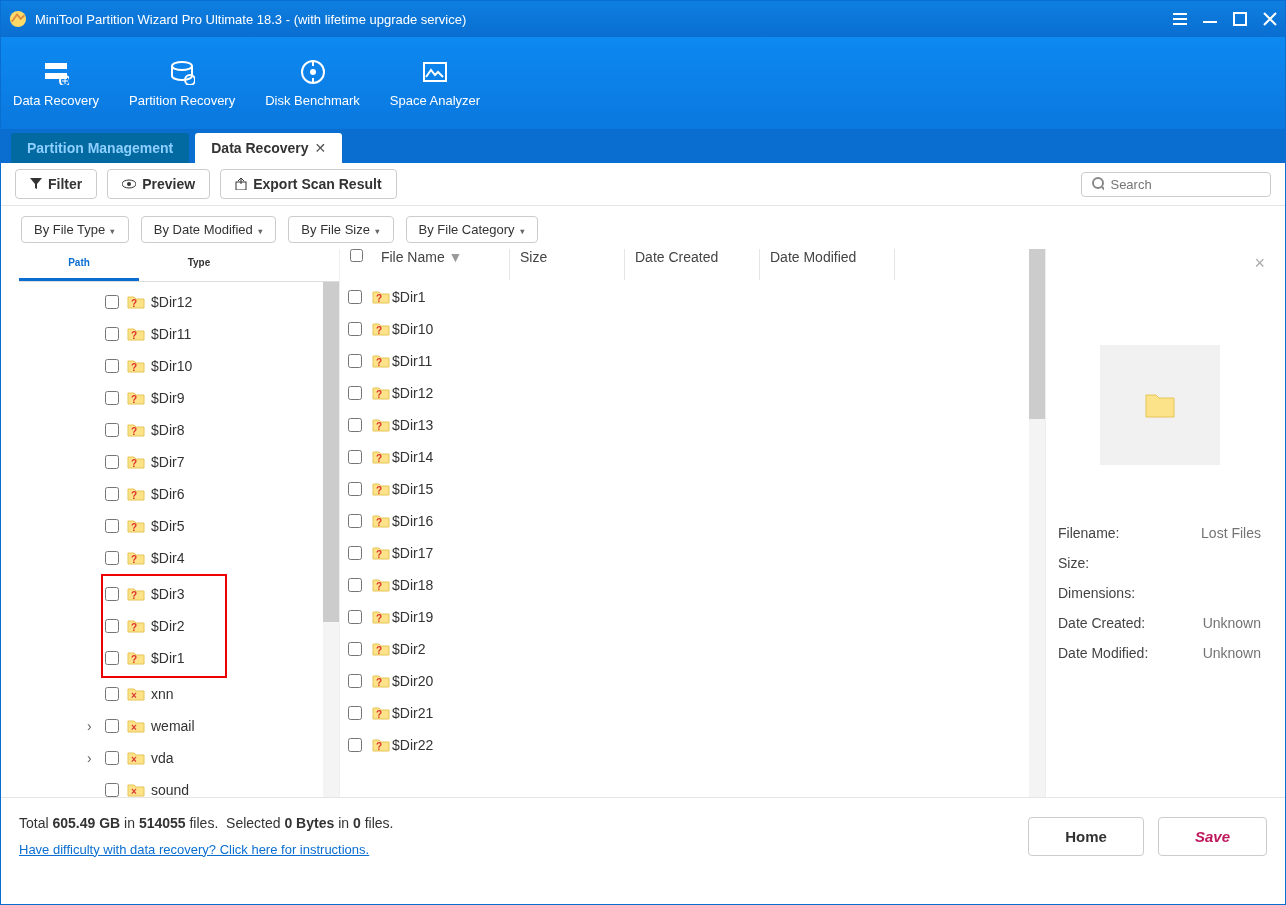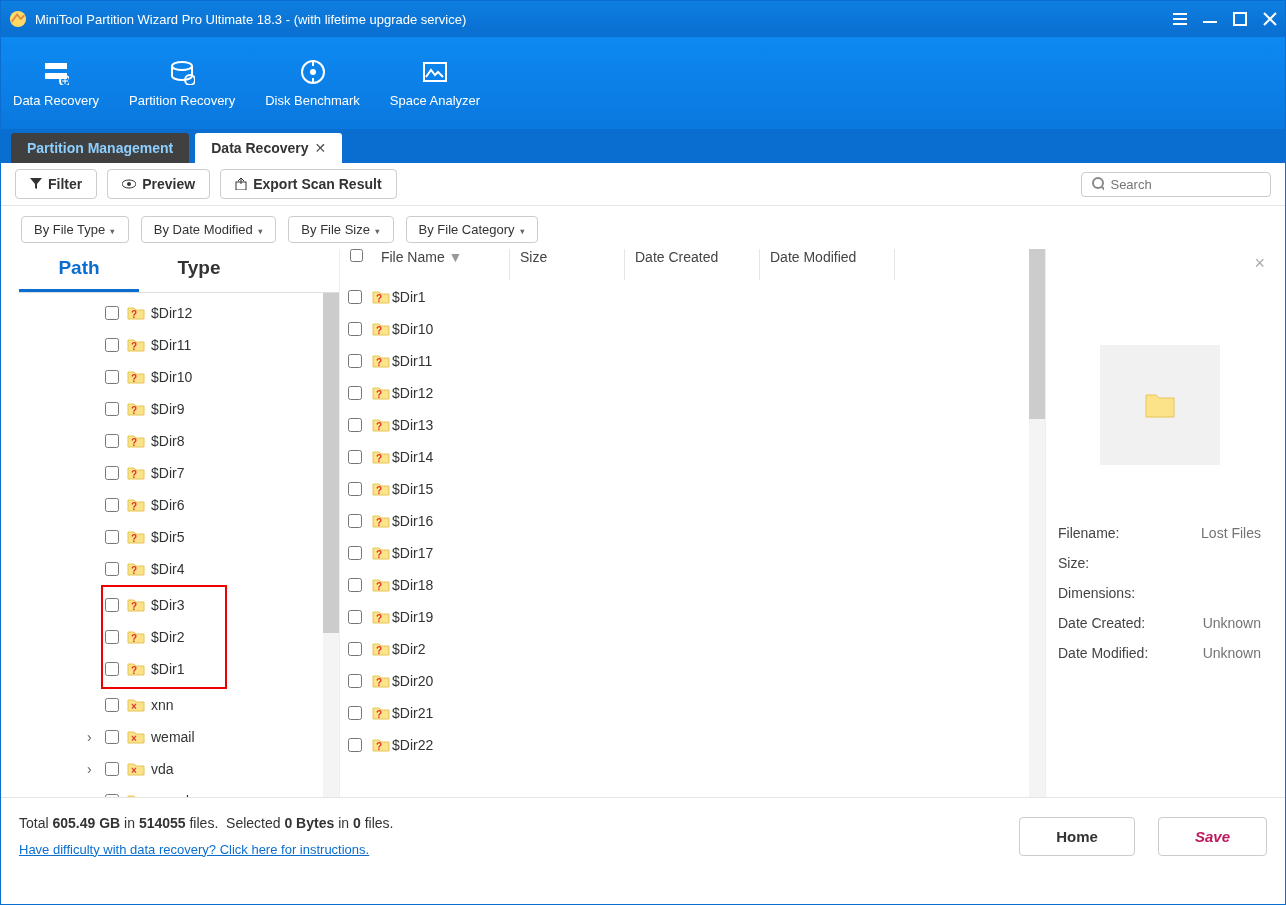--- a/index.html
+++ b/index.html
@@ -9,33 +9,33 @@
 .titlebar .title { font-size: 13px; flex: 1; }
 .titlebar .winbtns { display: flex; gap: 16px; }
 .titlebar .winbtn { width: 14px; height: 14px; cursor: pointer; display: flex; align-items: center; justify-content: center; }
 .toolbar { background: linear-gradient(to bottom,#0d89f2,#0a78de); height: 92px; display: flex; align-items: center; padding: 0 12px; color: #fff; }
 .toolbar .tbtns-left { display: flex; gap: 30px; }
 .toolbar .tbtns-right { margin-left: auto; display: flex; gap: 30px; }
 .tbtn { display: flex; flex-direction: column; align-items: center; gap: 8px; cursor: pointer; font-size: 13px; }
 .tbtn .ticon { width: 26px; height: 26px; }
 .tabbar { background: #0a6ed1; height: 34px; display: flex; align-items: flex-end; padding: 0 10px; }
 .tab { padding: 8px 16px; height: 30px; display: flex; align-items: center; font-size: 14px; font-weight: 600; cursor: pointer; border-top-left-radius: 3px; border-top-right-radius: 3px; }
-.tab.inactive { background: #404040; color: #8dcfff; margin-right: 6px; }
+.tab.inactive { background: #0369a1; color: #8dcfff; margin-right: 6px; }
 .tab.active { background: #fff; color: #333; }
 .tab .tabx { margin-left: 6px; color: #555; font-weight: normal; }
 .actionbar { background: #fff; padding: 6px 14px; display: flex; align-items: center; gap: 10px; border-bottom: 1px solid #e5e5e5; }
 .abtn { border: 1px solid #ccc; border-radius: 4px; padding: 6px 14px; font-size: 14px; font-weight: 600; display: flex; align-items: center; gap: 6px; cursor: pointer; background: #fff; }
 .searchbox { margin-left: auto; border: 1px solid #ccc; border-radius: 4px; padding: 4px 10px; width: 190px; display: flex; align-items: center; gap: 6px; }
 .searchbox input { border: none; outline: none; width: 100%; font-size: 13px; color: #666; }
 .filterbar { padding: 10px 20px 6px; display: flex; gap: 12px; }
 .filterbtn { border: 1px solid #ccc; border-radius: 4px; padding: 5px 12px; font-size: 13px; display: flex; align-items: flex-end; gap: 6px; cursor: pointer; background: #fff; }
 .layout { display: flex; padding: 0 12px 0 18px; height: 548px; }
 .treepane { width: 320px; display: flex; flex-direction: column; }
 .treetabs { display: flex; border-bottom: 1px solid #ddd; }
-.treetab { width: 120px; text-align: center; padding: 8px 0 10px; font-size: 19px; font-weight: 600; cursor: pointer; }
+.treetab { width: 120px; text-align: center; padding: 8px 0 10px; font-size: 10px; font-weight: 600; cursor: pointer; }
 .treetab.active { color: #0a6ed1; border-bottom: 3px solid #0a6ed1; }
 .treetab.inactive { color: #333; }
 .treebody { flex: 1; overflow: hidden; position: relative; padding-top: 4px; }
 .treerow { display: flex; align-items: center; height: 32px; padding-left: 84px; gap: 4px; font-size: 14px; }
 .treerow .expand { width: 14px; color: #666; cursor: pointer; margin-left: -16px; }
 .treerow input[type=checkbox] { width: 14px; height: 14px; cursor: pointer; margin-right: 4px; }
 .foldericon { width: 18px; height: 14px; margin-right: 2px; position: relative; }
 .foldericon svg { width: 18px; height: 14px; }
 .highlight-box { border: 2px solid #e00; }
 .tree-scroll { position: absolute; right: 0; top: 0; bottom: 0; width: 16px; background: #f4f4f4; }
@@ -54,21 +54,21 @@
 .list-scroll .thumb { position: absolute; top: 0; left: 0; right: 0; height: 170px; background: #ccc; }
 .previewpane { width: 228px; border-left: 1px solid #eee; position: relative; padding: 8px 8px 0; }
 .previewpane .closex { position: absolute; top: 4px; right: 8px; color: #aaa; cursor: pointer; font-size: 18px; }
 .previewbox { margin: 88px auto 60px; width: 120px; height: 120px; background: #f1f1f1; display: flex; align-items: center; justify-content: center; }
 .metarow { display: flex; font-size: 14px; margin: 6px 0 14px; padding: 0 4px; }
 .metarow .mk { width: 92px; color: #444; }
 .metarow .mv { flex: 1; color: #737373; text-align: right; }
 .footer { height: 78px; border-top: 1px solid #e5e5e5; display: flex; align-items: center; padding: 0 18px; }
 .footer .stats { font-size: 14px; line-height: 1.8; }
 .footer .stats a { color: #0a6ed1; text-decoration: underline; font-size: 13px; }
-.footer .fbtns { margin-left: auto; display: flex; gap: 23px; }
+.footer .fbtns { margin-left: auto; display: flex; gap: 14px; }
 .fbtn { border: 1px solid #ccc; border-radius: 4px; padding: 10px 36px; font-size: 15px; font-weight: 600; cursor: pointer; background: #fff; }
 .fbtn.disabled { color: #be185d; cursor: default; font-style: italic; }
 .chev { display: inline-block; transform: rotate(90deg); font-size: 9px; color: #666; }
 </style>
 </head>
 <body>
 
 <div class="titlebar">
   <svg class="logo" viewBox="0 0 20 20">
       <circle cx="10" cy="10" r="9" fill="#ffd966"></circle>

